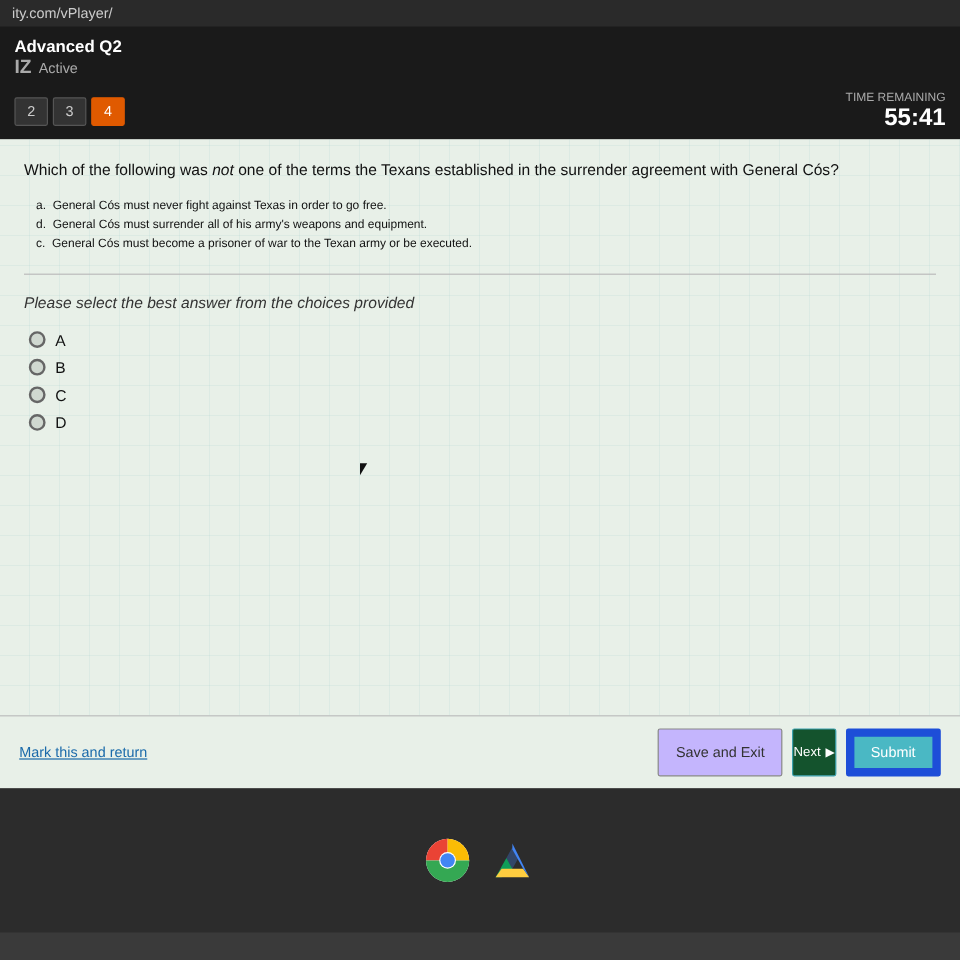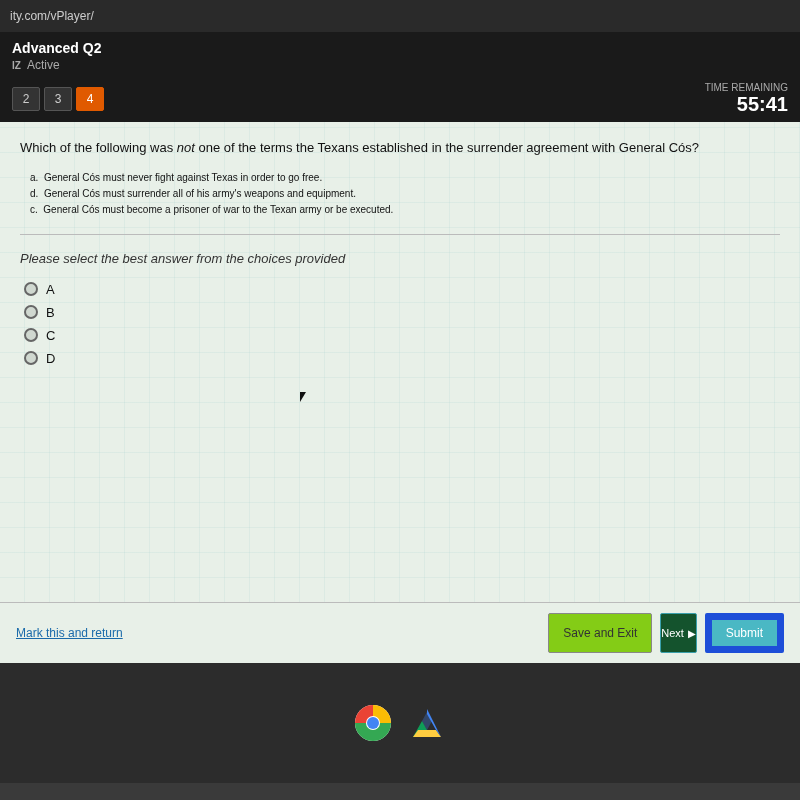--- a/index.html
+++ b/index.html
@@ -8,21 +8,21 @@
       height: 800px;
       background: #3a3a3a;
       font-family: Arial, sans-serif;
       overflow: hidden;
       position: relative;
     }
 
     
     .browser-bar {
       background: #2a2a2a;
-      height: 32px;
+      height: 22px;
       display: flex;
       align-items: center;
       padding: 0 10px;
     }
     .browser-url {
       color: #ccc;
       font-size: 12px;
     }
 
     
@@ -36,21 +36,21 @@
       font-weight: bold;
       margin-bottom: 2px;
     }
     .quiz-status-row {
       display: flex;
       align-items: center;
       gap: 6px;
     }
     .quiz-label {
       color: #aaa;
-      font-size: 10px;
+      font-size: 16px;
       font-weight: bold;
     }
     .quiz-active {
       color: #aaa;
       font-size: 12px;
     }
 
     
     .nav-bar {
       background: #1a1a1a;
@@ -183,21 +183,21 @@
       color: #1a6aaa;
       font-size: 12px;
       text-decoration: underline;
       cursor: pointer;
     }
     .action-buttons {
       display: flex;
       gap: 8px;
     }
     .btn-save {
-      background: #84cc16;
+      background: #c4b5fd;
       border: 1px solid #888;
       color: #333;
       padding: 6px 14px;
       font-size: 12px;
       cursor: pointer;
       border-radius: 2px;
     }
     .btn-next {
       background: #14532d;
       border: 1px solid #3aa0ac;

